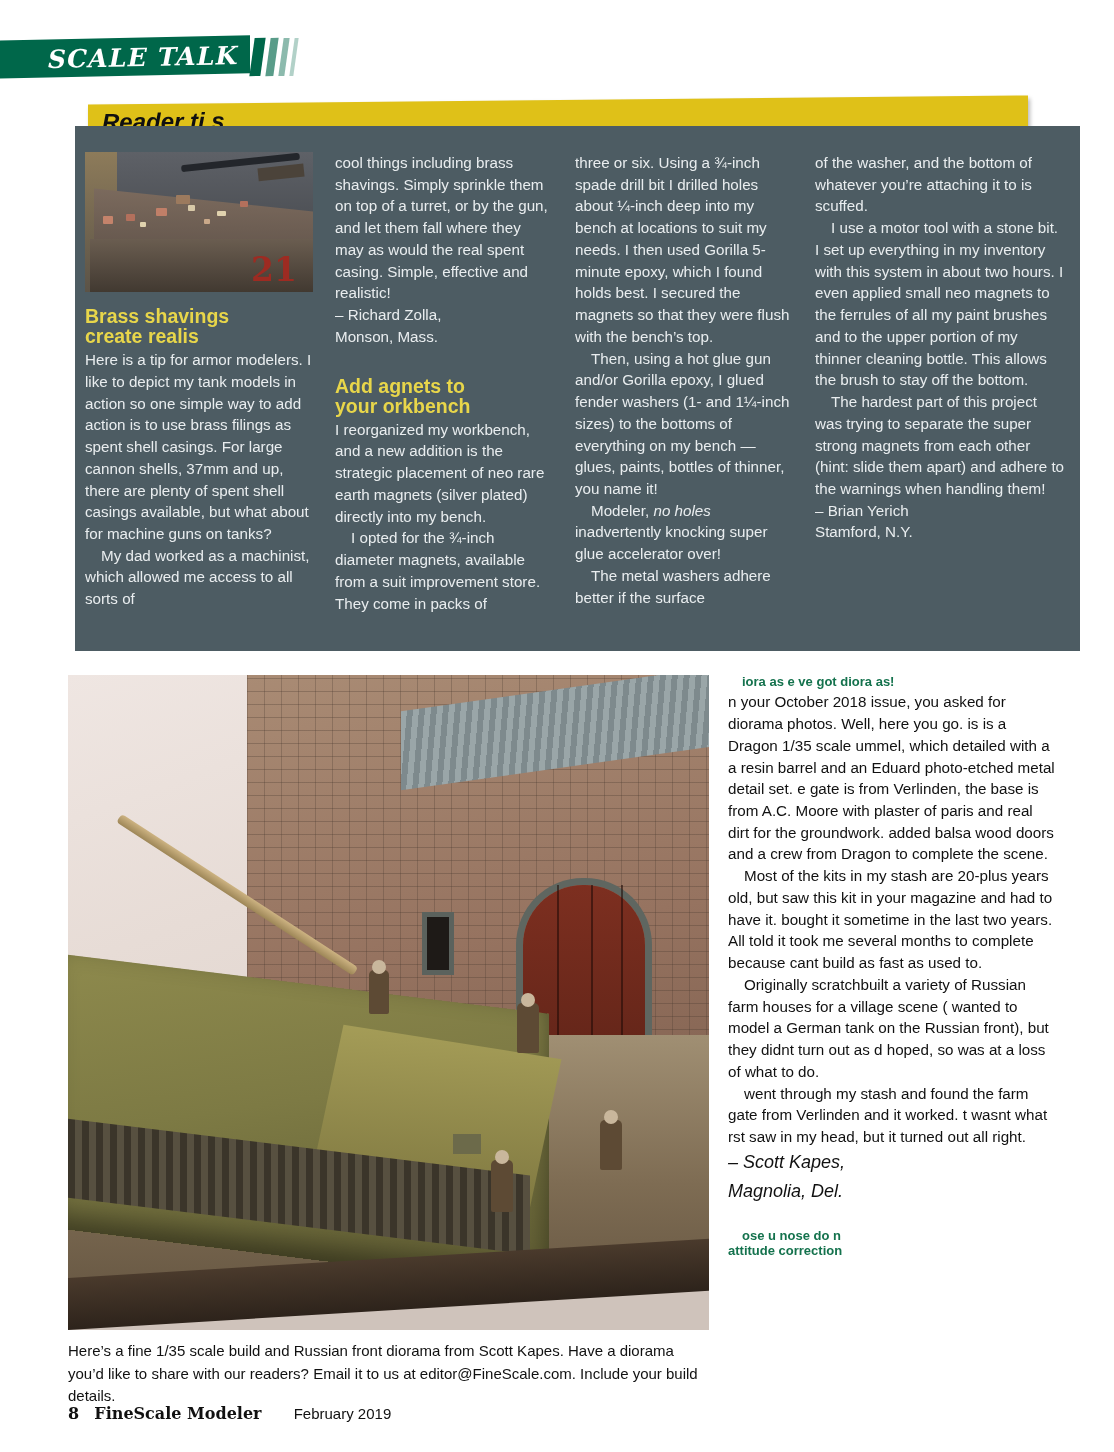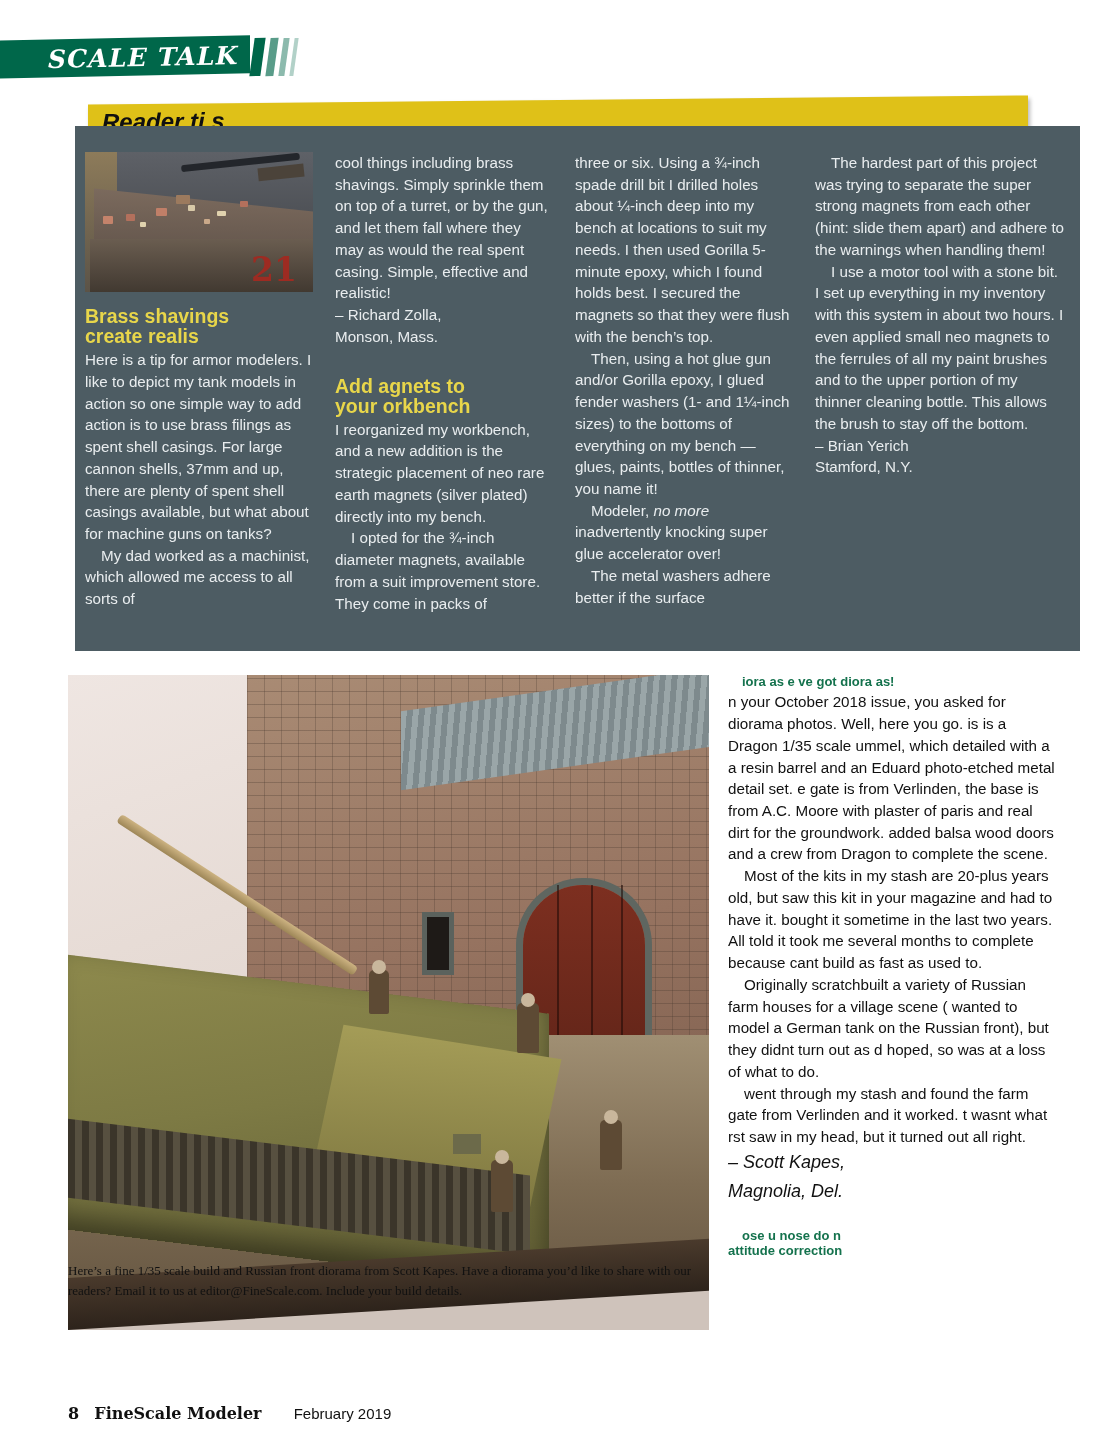--- a/index.html
+++ b/index.html
@@ -178,22 +178,22 @@
     transform:rotate(33deg); transform-origin:left center;
     border-radius:4px;
   }
   .fig { position:absolute; background:#5d4a34; border-radius:5px 5px 2px 2px; }
   .fig .head { position:absolute; left:50%; top:-10px; width:14px; height:14px;
     margin-left:-7px; background:#c9b79c; border-radius:50%; }
   .crate { position:absolute; background:#6c6a4a; }
 
   
   .caption {
-    position:absolute; left:68px; top:1261px; width:645px;
-    font-size:13px; line-height:1.5; color:#111;font-family:Liberation Serif, serif;
+    position:absolute; left:68px; top:1340px; width:645px;
+    font-size:15px; line-height:1.5; color:#111;
   }
 
   
   .right-col {
     position:absolute; left:728px; top:675px; width:330px;
   }
   .art-head {
     color:#14724d; font-size:13px; font-weight:bold; line-height:1.1;
     margin:0 0 2px 0;
   }
@@ -271,29 +271,30 @@
       <div class="tip-body">
         <p>I reorganized my workbench, and a new addition is the strategic placement of neo rare earth magnets (silver plated) directly into my bench.</p>
         <p class="indent">I opted for the ¾-inch diameter magnets, available from a suit improvement store. They come in packs of</p>
       </div>
     </div>
 
     <div class="tip-col">
       <div class="tip-body">
         <p>three or six. Using a ¾-inch spade drill bit I drilled holes about ¼-inch deep into my bench at locations to suit my needs. I then used Gorilla 5-minute epoxy, which I found holds best. I secured the magnets so that they were flush with the bench’s top.</p>
         <p class="indent">Then, using a hot glue gun and/or Gorilla epoxy, I glued fender washers (1- and 1¼-inch sizes) to the bottoms of everything on my bench — glues, paints, bottles of thinner, you name it!</p>
-        <p class="indent"><span>Modeler, </span><em>no more</em><span> inadvertently knocking super glue accelerator over!</span></p>
+        <p class="indent"><span>Modeler, </span><em>no holes</em><span> inadvertently knocking super glue accelerator over!</span></p>
         <p class="indent">The metal washers adhere better if the surface</p>
       </div>
     </div>
 
     <div class="tip-col c4">
       <div class="tip-body">
+        <p>of the washer, and the bottom of whatever you’re attaching it to is scuffed.</p>
+        <p class="indent">I use a motor tool with a stone bit. I set up everything in my inventory with this system in about two hours. I even applied small neo magnets to the ferrules of all my paint brushes and to the upper portion of my thinner cleaning bottle. This allows the brush to stay off the bottom.</p>
         <p class="indent">The hardest part of this project was trying to separate the super strong magnets from each other (hint: slide them apart) and adhere to the warnings when handling them!</p>
-        <p class="indent">I use a motor tool with a stone bit. I set up everything in my inventory with this system in about two hours. I even applied small neo magnets to the ferrules of all my paint brushes and to the upper portion of my thinner cleaning bottle. This allows the brush to stay off the bottom.</p>
       </div>
       <p class="tip-sig">– Brian Yerich</p>
       <p class="tip-sig">Stamford, N.Y.</p>
     </div>
 
   </div>
 </div>
 
 <div class="photo">
   <div class="sky"></div>

